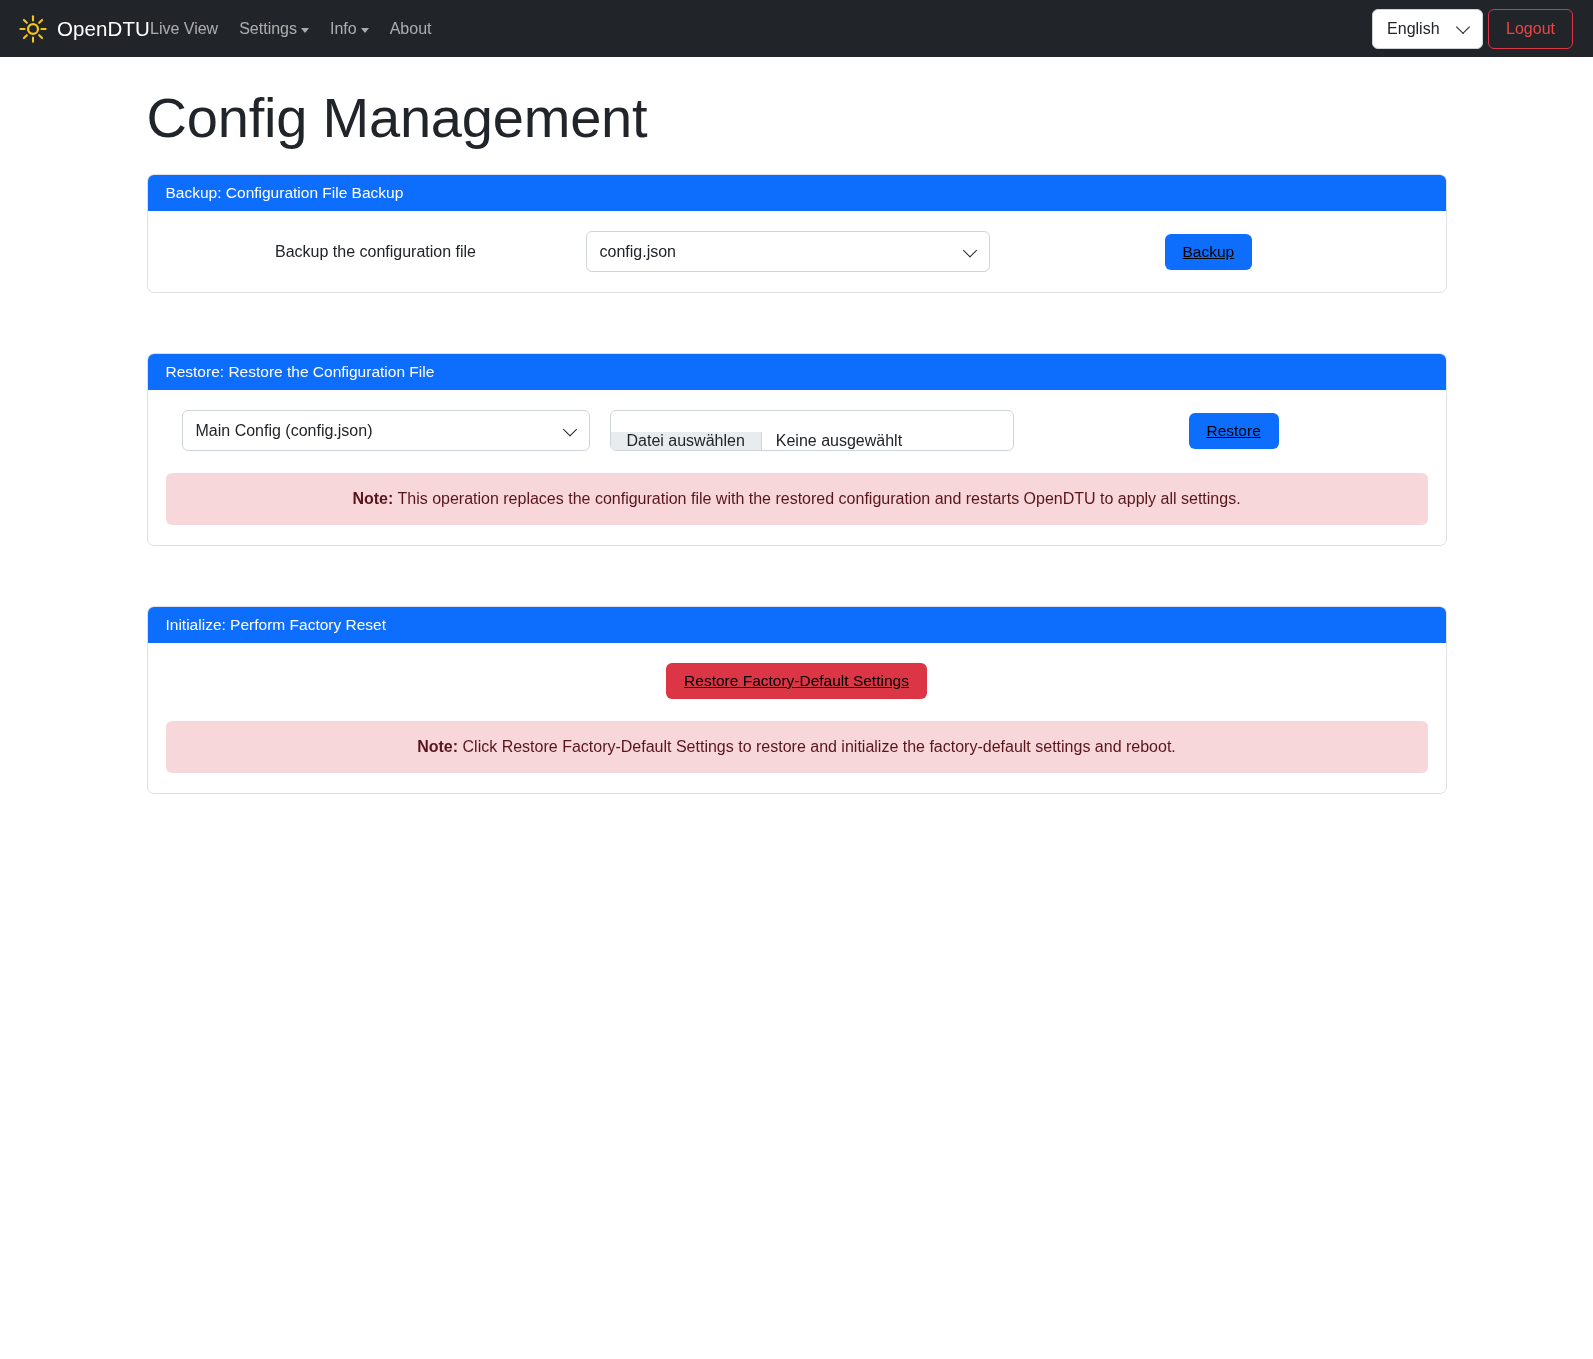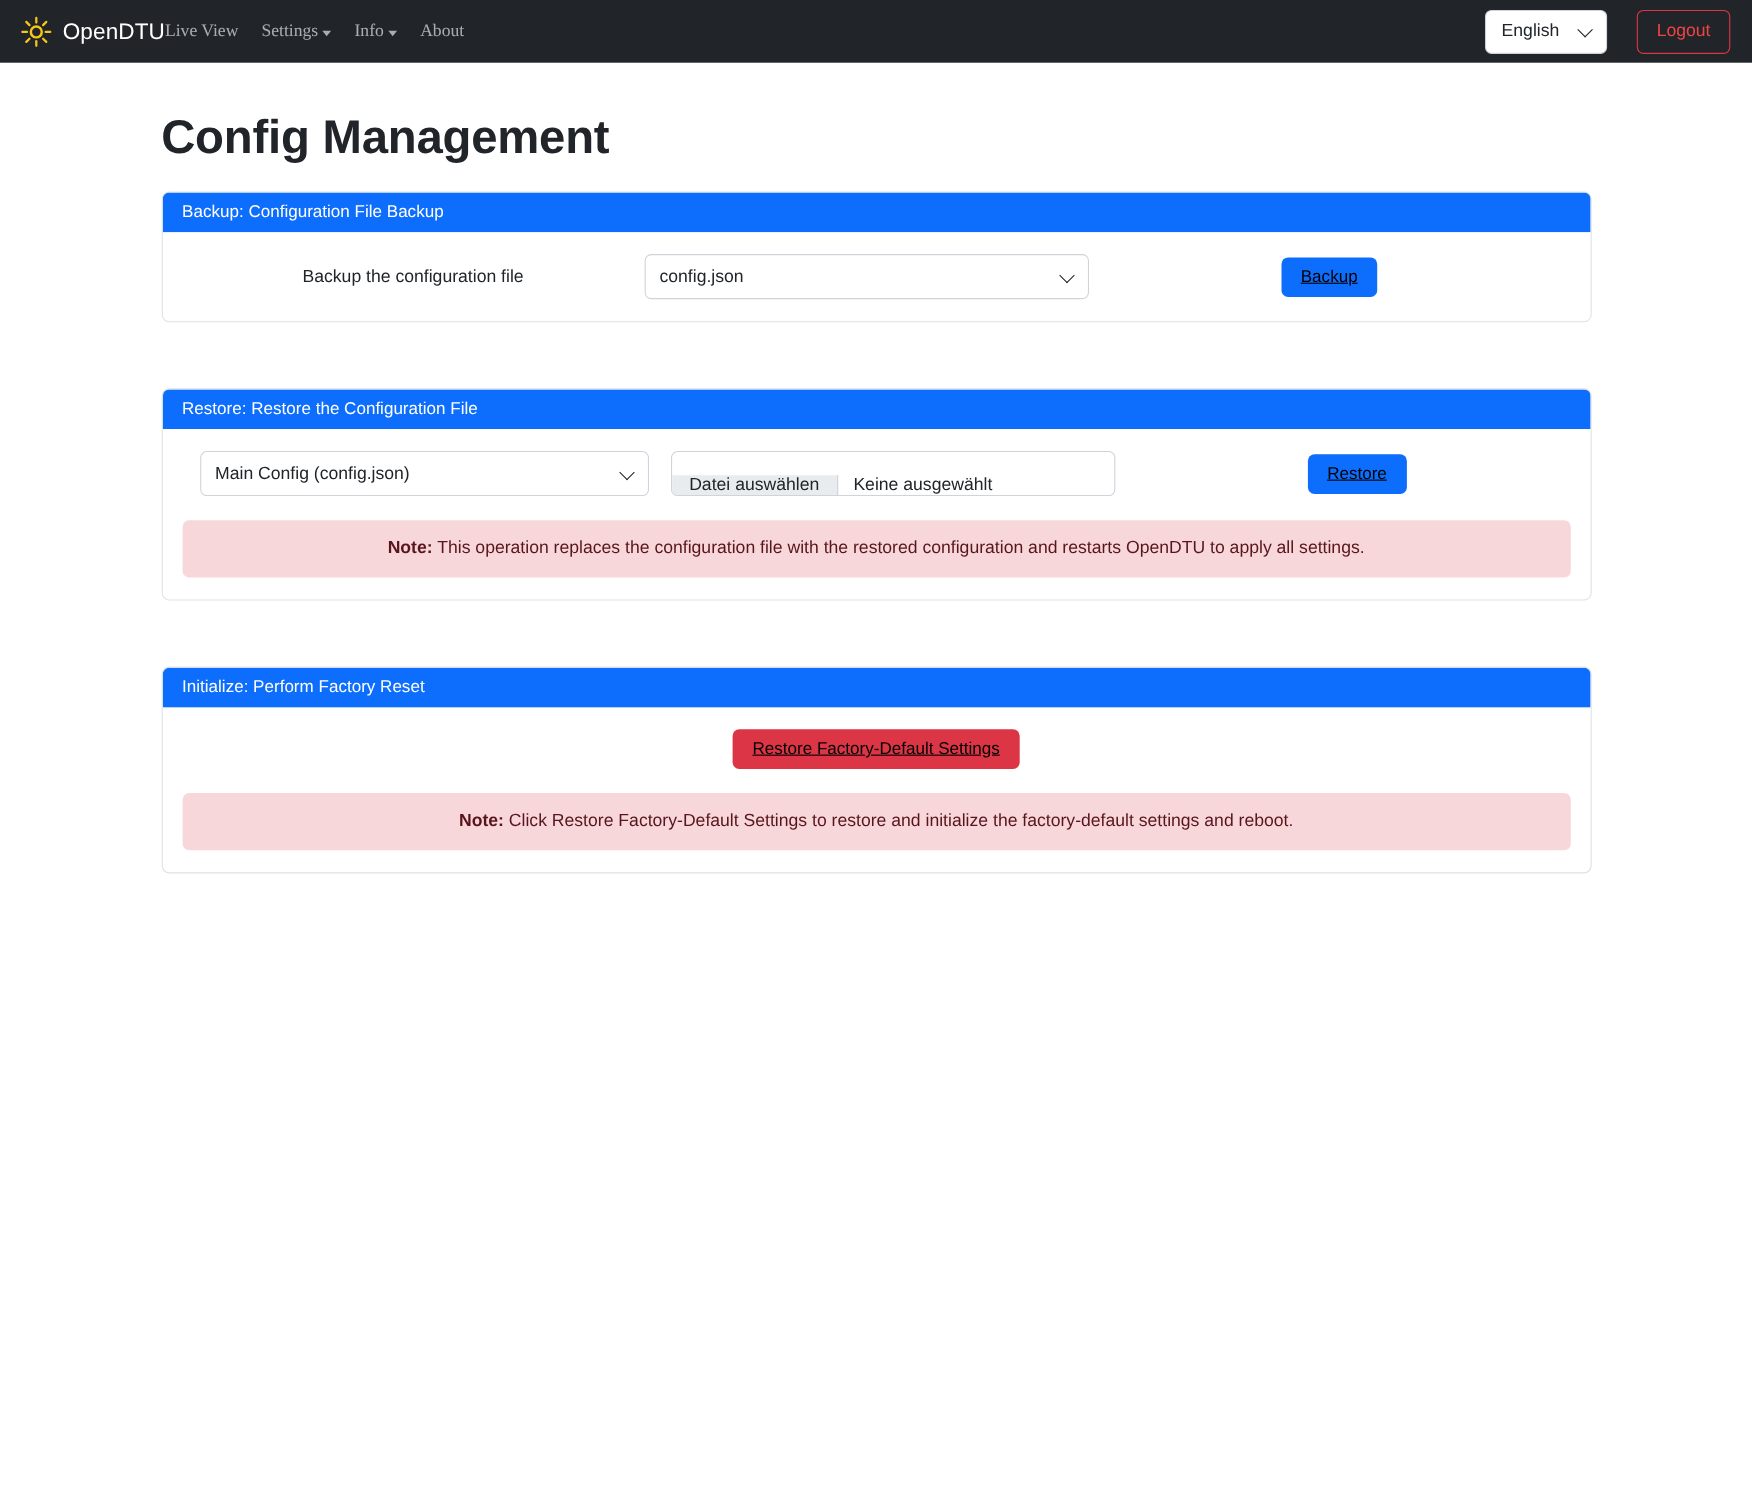--- a/index.html
+++ b/index.html
@@ -37,35 +37,34 @@
     gap: 21px;
   }
   .nav-link {
     color: rgba(255,255,255,.62);
     font-size: 16px;
     text-decoration: none;
     cursor: pointer;
     display: flex;
     align-items: center;
     gap: 4px;
-    font-family: Liberation Serif, serif;
   }
   .caret {
     width: 0; height: 0;
     border-left: 4.5px solid transparent;
     border-right: 4.5px solid transparent;
     border-top: 5px solid rgba(255,255,255,.62);
     display: inline-block;
     margin-top: 3px;
   }
   .nav-right {
     margin-left: auto;
     display: flex;
     align-items: center;
-    gap: 27px;
+    gap: 5px;
   }
   .lang-select {
     appearance: none;
     -webkit-appearance: none;
     background: #ffffff;
     border: 1px solid #ced4da;
     border-radius: 6px;
     padding: 8px 42px 8px 14px;
     font-size: 16px;
     font-family: "Liberation Sans", sans-serif;
@@ -97,23 +96,23 @@
     height: 40px;
   }
 
   
   .page {
     width: 1300px;
     margin: 0 auto;
     padding: 0;
   }
   .page-title {
-    font-size: 43px;
-    font-weight: bold;
-    margin: 44px 0 24px 0;
+    font-size: 56px;
+    font-weight: normal;
+    margin: 28px 0 24px 0;
     letter-spacing: -.2px;
   }
 
   .card {
     border: 1px solid #dee2e6;
     border-radius: 7px;
     margin-bottom: 60px;
     background: #fff;
     overflow: hidden;
   }

